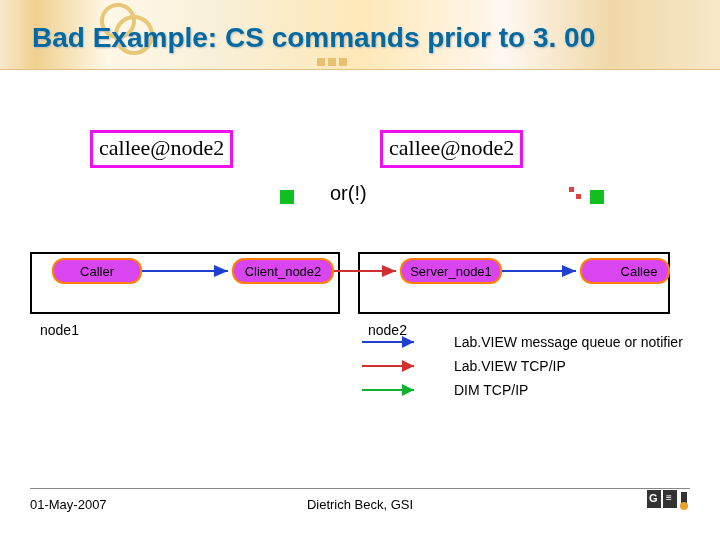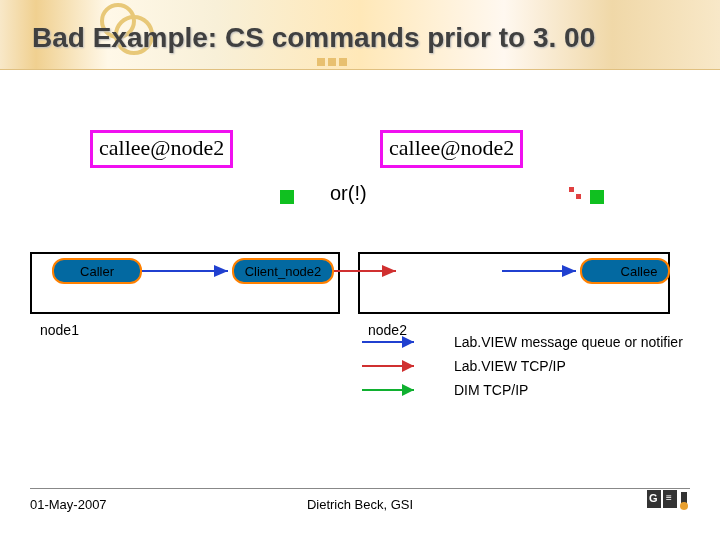--- a/index.html
+++ b/index.html
@@ -41,21 +41,21 @@
   }
   .header-line {
     position: absolute;
     left: 0; right: 0; top: 69px;
     height: 1px; background: #e0c080;
   }
   .title {
     position: absolute;
     top: 22px; left: 32px;
     font-size: 28px; font-weight: bold;
-    color: #404040;
+    color: #0369a1;
     text-shadow: 1px 1px 2px #bbb;
   }
   .middle {
     position: absolute;
     top: 110px; left: 0; right: 0;
     height: 120px;
   }
   .callee-box {
     position: absolute;
     border: 3px solid #f010f0;
@@ -90,21 +90,21 @@
   .node-box.left  { left: 30px;  top: 0; width: 310px; height: 62px; }
   .node-box.right { left: 358px; top: 0; width: 312px; height: 62px; }
   .node-caption {
     position: absolute;
     font-size: 14px;
     top: 40px; left: 8px; margin-top: 28px;
   }
   .oval {
     position: absolute;
     border: 2px solid #ff8000;
-    background: #0369a1;
+    background: #d946ef;
     border-radius: 12px;
     text-align: center;
     font-size: 13px;
     line-height: 24px;
     height: 26px;
     top: 6px;
   }
   .oval.caller  { left: 52px;  width: 90px; }
   .oval.client  { left: 232px; width: 102px; }
   .oval.server  { left: 400px; width: 102px; }
@@ -185,20 +185,21 @@
 
 <div class="diagram">
   <div class="node-box left">
     <div class="node-caption">node1</div>
   </div>
   <div class="node-box right">
     <div class="node-caption">node2</div>
   </div>
   <div class="oval caller">Caller</div>
   <div class="oval client">Client_node2</div>
+  <div class="oval server">Server_node1</div>
   <div class="oval callee">Callee</div>
   <svg class="arrows">
     <defs>
       <marker id="ah-blue" markerWidth="8" markerHeight="8" refX="7" refY="3" orient="auto">
         <path d="M0,0 L7,3 L0,6 Z" fill="#2040d0"></path>
       </marker>
       <marker id="ah-red" markerWidth="8" markerHeight="8" refX="7" refY="3" orient="auto">
         <path d="M0,0 L7,3 L0,6 Z" fill="#d03030"></path>
       </marker>
     </defs>

